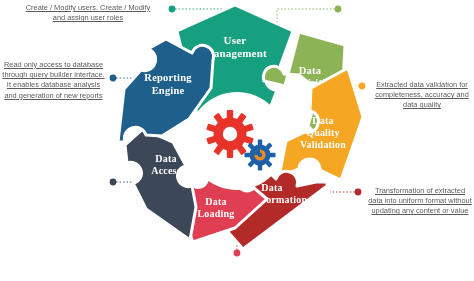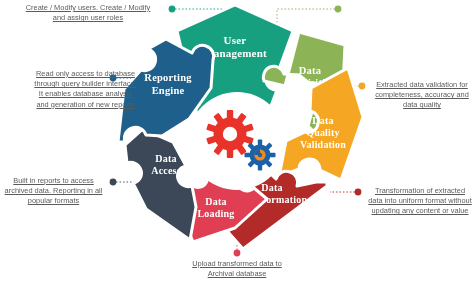--- a/index.html
+++ b/index.html
@@ -252,25 +252,20 @@
 
 
   <div class="callout left" style="left:368px; top:80px; width:108px;">Extracted data validation for
 completeness, accuracy and
 data quality</div>
 
   <div class="callout left" style="left:364px; top:186px; width:112px;">Transformation of extracted
 data into uniform format without
 updating any content or value</div>
 
-  <div class="callout center" style="left:164px; top:259px; width:146px;">Upload transformed data to
-Archival database</div>
-
-  <div class="callout right" style="left:0px; top:176px; width:107px;">Built in reports to access
-archived data. Reporting in all
-popular formats</div>
-
-  <div class="callout right" style="left:0px; top:69px; width:107px;padding-left:32px;">Read only access to database
+
+
+  <div class="callout right" style="left:0px; top:60px; width:107px;">Read only access to database
 through query builder interface.
 It enables database analysis
 and generation of new reports</div>
 
 </div>
 
 </body></html>

